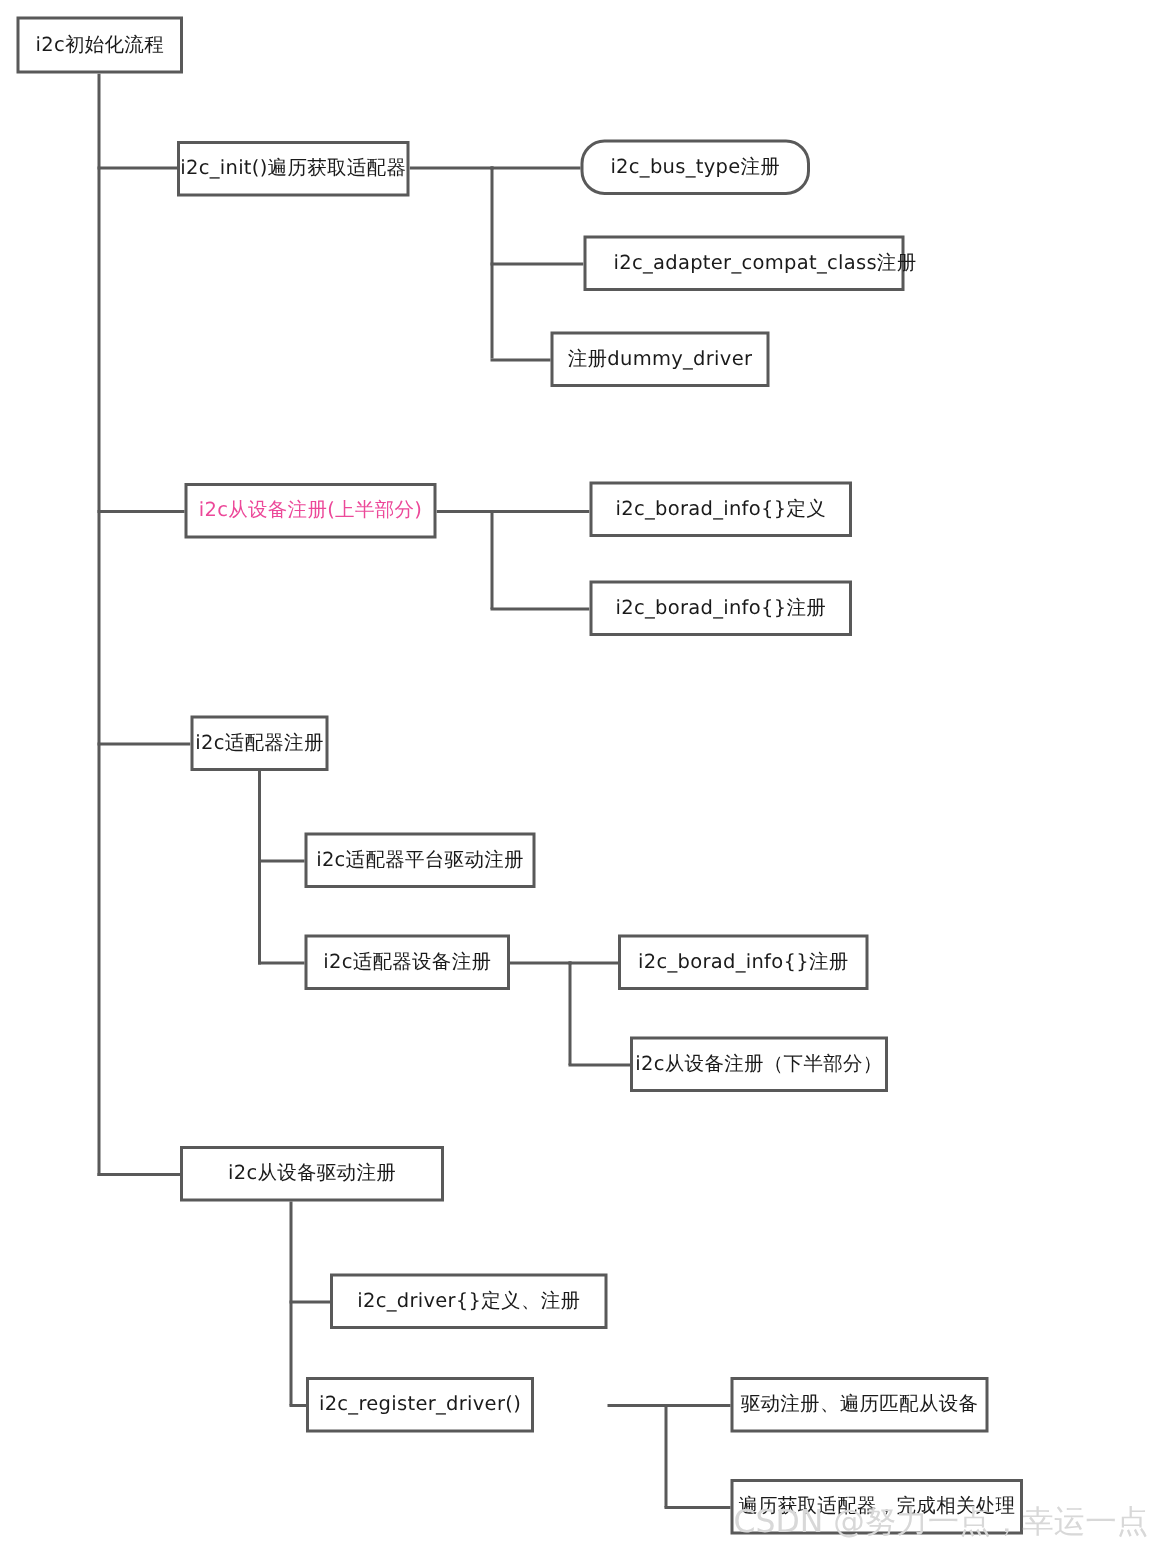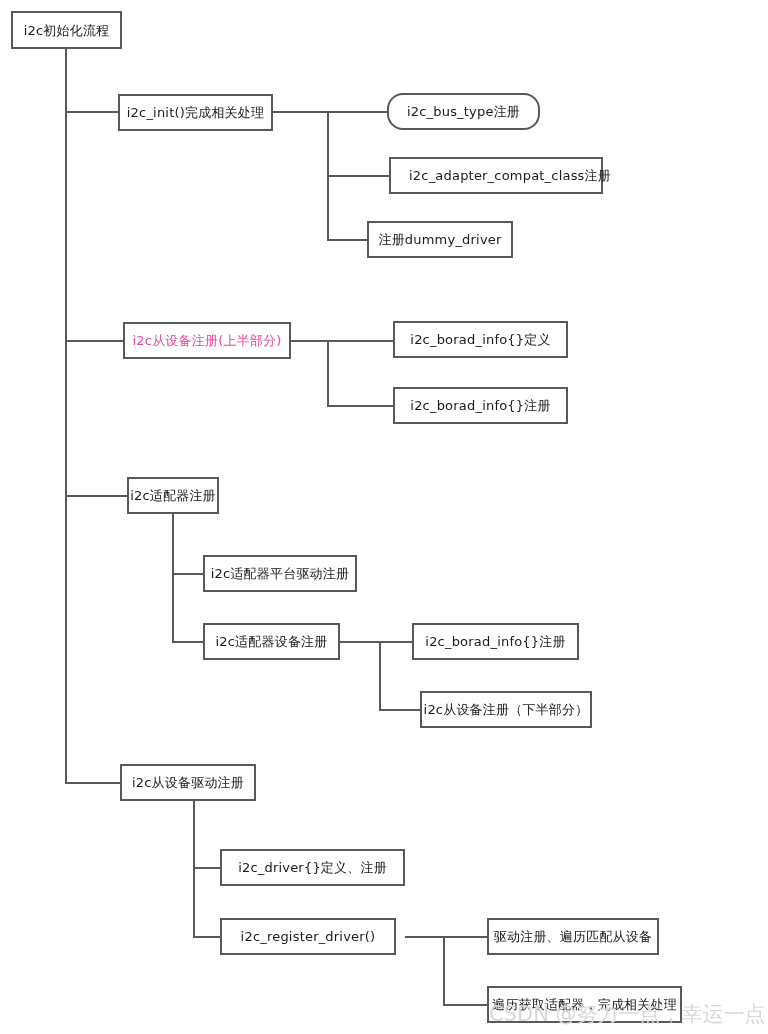--- a/index.html
+++ b/index.html
@@ -98,21 +98,21 @@
   <div class="edge h" style="left:405px; top:936px; width:40px;"></div>
   <div class="edge v" style="left:443px; top:936px; height:69px;"></div>
   <div class="edge h" style="left:443px; top:936px; width:45px;"></div>
   <div class="edge h" style="left:443px; top:1004px; width:45px;"></div>
 
   <div class="node" style="left:11px; top:11px; width:111px; height:38px;">
     <span class="label">i2c初始化流程</span>
   </div>
 
   <div class="node" style="left:118px; top:94px; width:155px; height:37px;">
-    <span class="label">i2c_init()完成相关处理</span>
+    <span class="label">i2c_init()遍历获取适配器</span>
   </div>
 
   <div class="node" style="left:387px; top:93px; width:153px; height:37px;border-radius:16px;">
     <span class="label">i2c_bus_type注册</span>
   </div>
 
   <div class="node" style="left:389px; top:157px; width:214px; height:37px;padding-left:28px;">
     <span class="label">i2c_adapter_compat_class注册</span>
   </div>
 
@@ -145,29 +145,29 @@
   </div>
 
   <div class="node" style="left:412px; top:623px; width:167px; height:37px;">
     <span class="label">i2c_borad_info{}注册</span>
   </div>
 
   <div class="node" style="left:420px; top:691px; width:172px; height:37px;">
     <span class="label">i2c从设备注册（下半部分）</span>
   </div>
 
-  <div class="node" style="left:120px; top:764px; width:136px; height:37px;">
+  <div class="node" style="left:120px; top:764px; width:176px; height:37px;">
     <span class="label">i2c从设备驱动注册</span>
   </div>
 
   <div class="node" style="left:220px; top:849px; width:185px; height:37px;">
     <span class="label">i2c_driver{}定义、注册</span>
   </div>
 
-  <div class="node" style="left:220px; top:918px; width:176px; height:37px;">
+  <div class="node" style="left:204px; top:918px; width:152px; height:37px;">
     <span class="label">i2c_register_driver()</span>
   </div>
 
   <div class="node" style="left:487px; top:918px; width:172px; height:37px;">
     <span class="label">驱动注册、遍历匹配从设备</span>
   </div>
 
   <div class="node" style="left:487px; top:986px; width:195px; height:37px;">
     <span class="label">遍历获取适配器，完成相关处理</span>
   </div>

